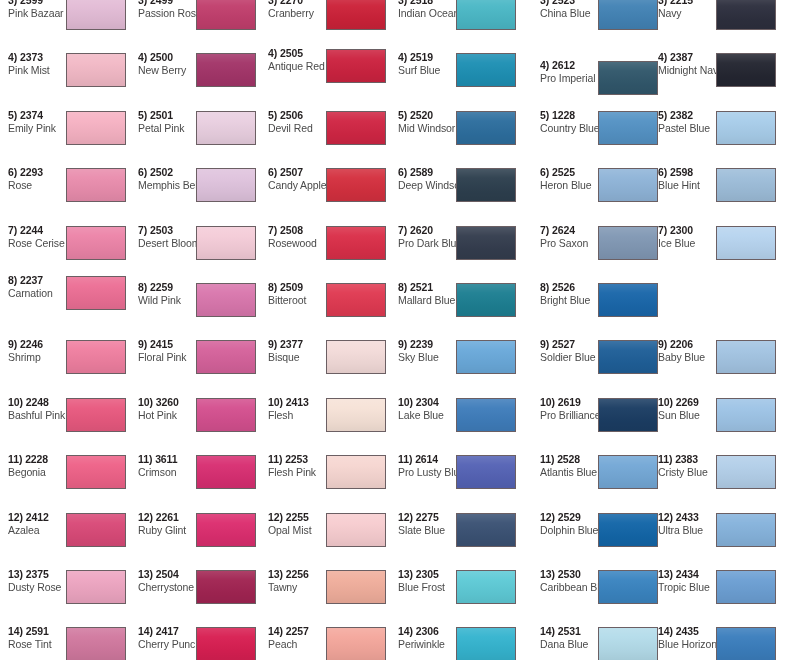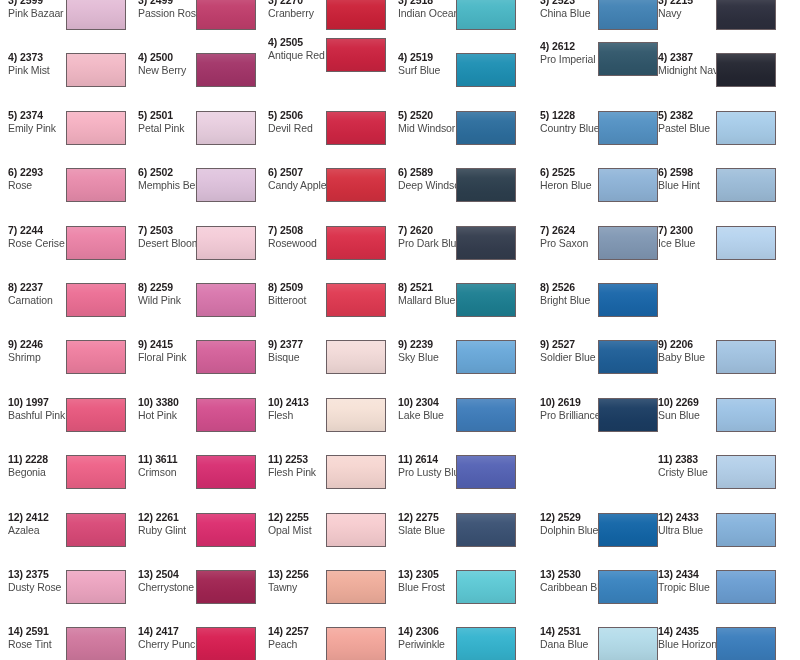--- a/index.html
+++ b/index.html
@@ -125,37 +125,37 @@
           </div>
           <div class="swatch" style="left: 66px; width: 60px; background-color: rgb(233, 141, 173); border-color: rgb(107, 95, 99);"></div>
         </div>
         <div class="entry" style="top: 221.6px; width: 130px;">
           <div class="labels">
             <div class="code"><span class="num">7)</span> <span>2244</span></div>
             <div class="name">Rose Cerise</div>
           </div>
           <div class="swatch" style="left: 66px; width: 60px; background-color: rgb(236, 132, 168); border-color: rgb(107, 95, 99);"></div>
         </div>
-        <div class="entry" style="top: 279px; width: 130px; text-decoration: underline;">
+        <div class="entry" style="top: 272px; width: 130px; text-decoration: underline;">
           <div class="labels">
             <div class="code"><span class="num">8)</span> <span>2237</span></div>
             <div class="name">Carnation</div>
           </div>
           <div class="swatch" style="left: 66px; width: 60px; background-color: rgb(236, 111, 149); border-color: rgb(107, 95, 99);"></div>
         </div>
         <div class="entry" style="top: 336.4px; width: 130px;">
           <div class="labels">
             <div class="code"><span class="num">9)</span> <span>2246</span></div>
             <div class="name">Shrimp</div>
           </div>
           <div class="swatch" style="left: 66px; width: 60px; background-color: rgb(239, 127, 160); border-color: rgb(107, 95, 99);"></div>
         </div>
         <div class="entry" style="top: 393.8px; width: 130px;">
           <div class="labels">
-            <div class="code"><span class="num">10)</span> <span>1997</span></div>
+            <div class="code"><span class="num">10)</span> <span>2248</span></div>
             <div class="name">Bashful Pink</div>
           </div>
           <div class="swatch" style="left: 66px; width: 60px; background-color: rgb(232, 89, 127); border-color: rgb(107, 95, 99);"></div>
         </div>
         <div class="entry" style="top: 451.2px; width: 130px;">
           <div class="labels">
             <div class="code"><span class="num">11)</span> <span>2228</span></div>
             <div class="name">Begonia</div>
           </div>
           <div class="swatch" style="left: 66px; width: 60px; background-color: rgb(238, 98, 136); border-color: rgb(107, 95, 99);"></div>
@@ -227,21 +227,21 @@
         </div>
         <div class="entry" style="top: 336.4px; width: 130px;">
           <div class="labels">
             <div class="code"><span class="num">9)</span> <span>2415</span></div>
             <div class="name">Floral Pink</div>
           </div>
           <div class="swatch" style="left: 66px; width: 60px; background-color: rgb(213, 98, 155); border-color: rgb(107, 95, 99);"></div>
         </div>
         <div class="entry" style="top: 393.8px; width: 130px;">
           <div class="labels">
-            <div class="code"><span class="num">10)</span> <span>3380</span></div>
+            <div class="code"><span class="num">10)</span> <span>3260</span></div>
             <div class="name">Hot Pink</div>
           </div>
           <div class="swatch" style="left: 66px; width: 60px; background-color: rgb(212, 80, 143); border-color: rgb(107, 95, 99);"></div>
         </div>
         <div class="entry" style="top: 451.2px; width: 130px;">
           <div class="labels">
             <div class="code"><span class="num">11)</span> <span>3611</span></div>
             <div class="name">Crimson</div>
           </div>
           <div class="swatch" style="left: 66px; width: 60px; background-color: rgb(216, 47, 114); border-color: rgb(107, 95, 99);"></div>
@@ -271,21 +271,21 @@
     </div>
     <div class="column col-1">
       <div style="position: absolute; top: 0px; left: 0px; width: 130px; height: 660px;">
         <div class="entry" style="top: -8px; width: 130px;">
           <div class="labels">
             <div class="code"><span class="num">3)</span> <span>2270</span></div>
             <div class="name">Cranberry</div>
           </div>
           <div class="swatch" style="left: 66px; width: 60px; background-color: rgb(204, 34, 57); border-color: rgb(107, 95, 99);"></div>
         </div>
-        <div class="entry" style="top: 34px; width: 130px; text-decoration: underline;">
+        <div class="entry" style="top: 45px; width: 130px; text-decoration: underline;">
           <div class="labels">
             <div class="code"><span class="num">4)</span> <span>2505</span></div>
             <div class="name">Antique Red</div>
           </div>
           <div class="swatch" style="left: 66px; width: 60px; background-color: rgb(204, 35, 64); border-color: rgb(107, 95, 99);"></div>
         </div>
         <div class="entry" style="top: 106.8px; width: 130px;">
           <div class="labels">
             <div class="code"><span class="num">5)</span> <span>2506</span></div>
             <div class="name">Devil Red</div>
@@ -445,21 +445,21 @@
     </div>
     <div class="column col-2">
       <div style="position: absolute; top: 0px; left: 0px; width: 130px; height: 660px; margin-left: 12px;">
         <div class="entry" style="top: -8px; width: 130px;">
           <div class="labels">
             <div class="code"><span class="num">3)</span> <span>2523</span></div>
             <div class="name">China Blue</div>
           </div>
           <div class="swatch" style="left: 66px; width: 60px; background-color: rgb(67, 131, 181); border-color: rgb(107, 95, 99);"></div>
         </div>
-        <div class="entry" style="top: 38px; width: 130px;">
+        <div class="entry" style="top: 57px; width: 130px;">
           <div class="labels">
             <div class="code"><span class="num">4)</span> <span>2612</span></div>
             <div class="name">Pro Imperial</div>
           </div>
           <div class="swatch" style="left: 66px; width: 60px; background-color: rgb(49, 87, 107); border-color: rgb(107, 95, 99);"></div>
         </div>
         <div class="entry" style="top: 106.8px; width: 130px;">
           <div class="labels">
             <div class="code"><span class="num">5)</span> <span>1228</span></div>
             <div class="name">Country Blue</div>
@@ -493,20 +493,27 @@
             <div class="name">Soldier Blue</div>
           </div>
           <div class="swatch" style="left: 66px; width: 60px; background-color: rgb(31, 95, 152); border-color: rgb(107, 95, 99);"></div>
         </div>
         <div class="entry" style="top: 393.8px; width: 130px;">
           <div class="labels">
             <div class="code"><span class="num">10)</span> <span>2619</span></div>
             <div class="name">Pro Brilliance</div>
           </div>
           <div class="swatch" style="left: 66px; width: 60px; background-color: rgb(27, 61, 99); border-color: rgb(107, 95, 99);"></div>
+        </div>
+        <div class="entry" style="top: 451.2px; width: 130px;">
+          <div class="labels">
+            <div class="code"><span class="num">11)</span> <span>2528</span></div>
+            <div class="name">Atlantis Blue</div>
+          </div>
+          <div class="swatch" style="left: 66px; width: 60px; background-color: rgb(116, 168, 214); border-color: rgb(107, 95, 99);"></div>
         </div>
         <div class="entry" style="top: 508.6px; width: 130px;">
           <div class="labels">
             <div class="code"><span class="num">12)</span> <span>2529</span></div>
             <div class="name">Dolphin Blue</div>
           </div>
           <div class="swatch" style="left: 66px; width: 60px; background-color: rgb(19, 102, 168); border-color: rgb(107, 95, 99);"></div>
         </div>
         <div class="entry" style="top: 566px; width: 130px;">
           <div class="labels">

